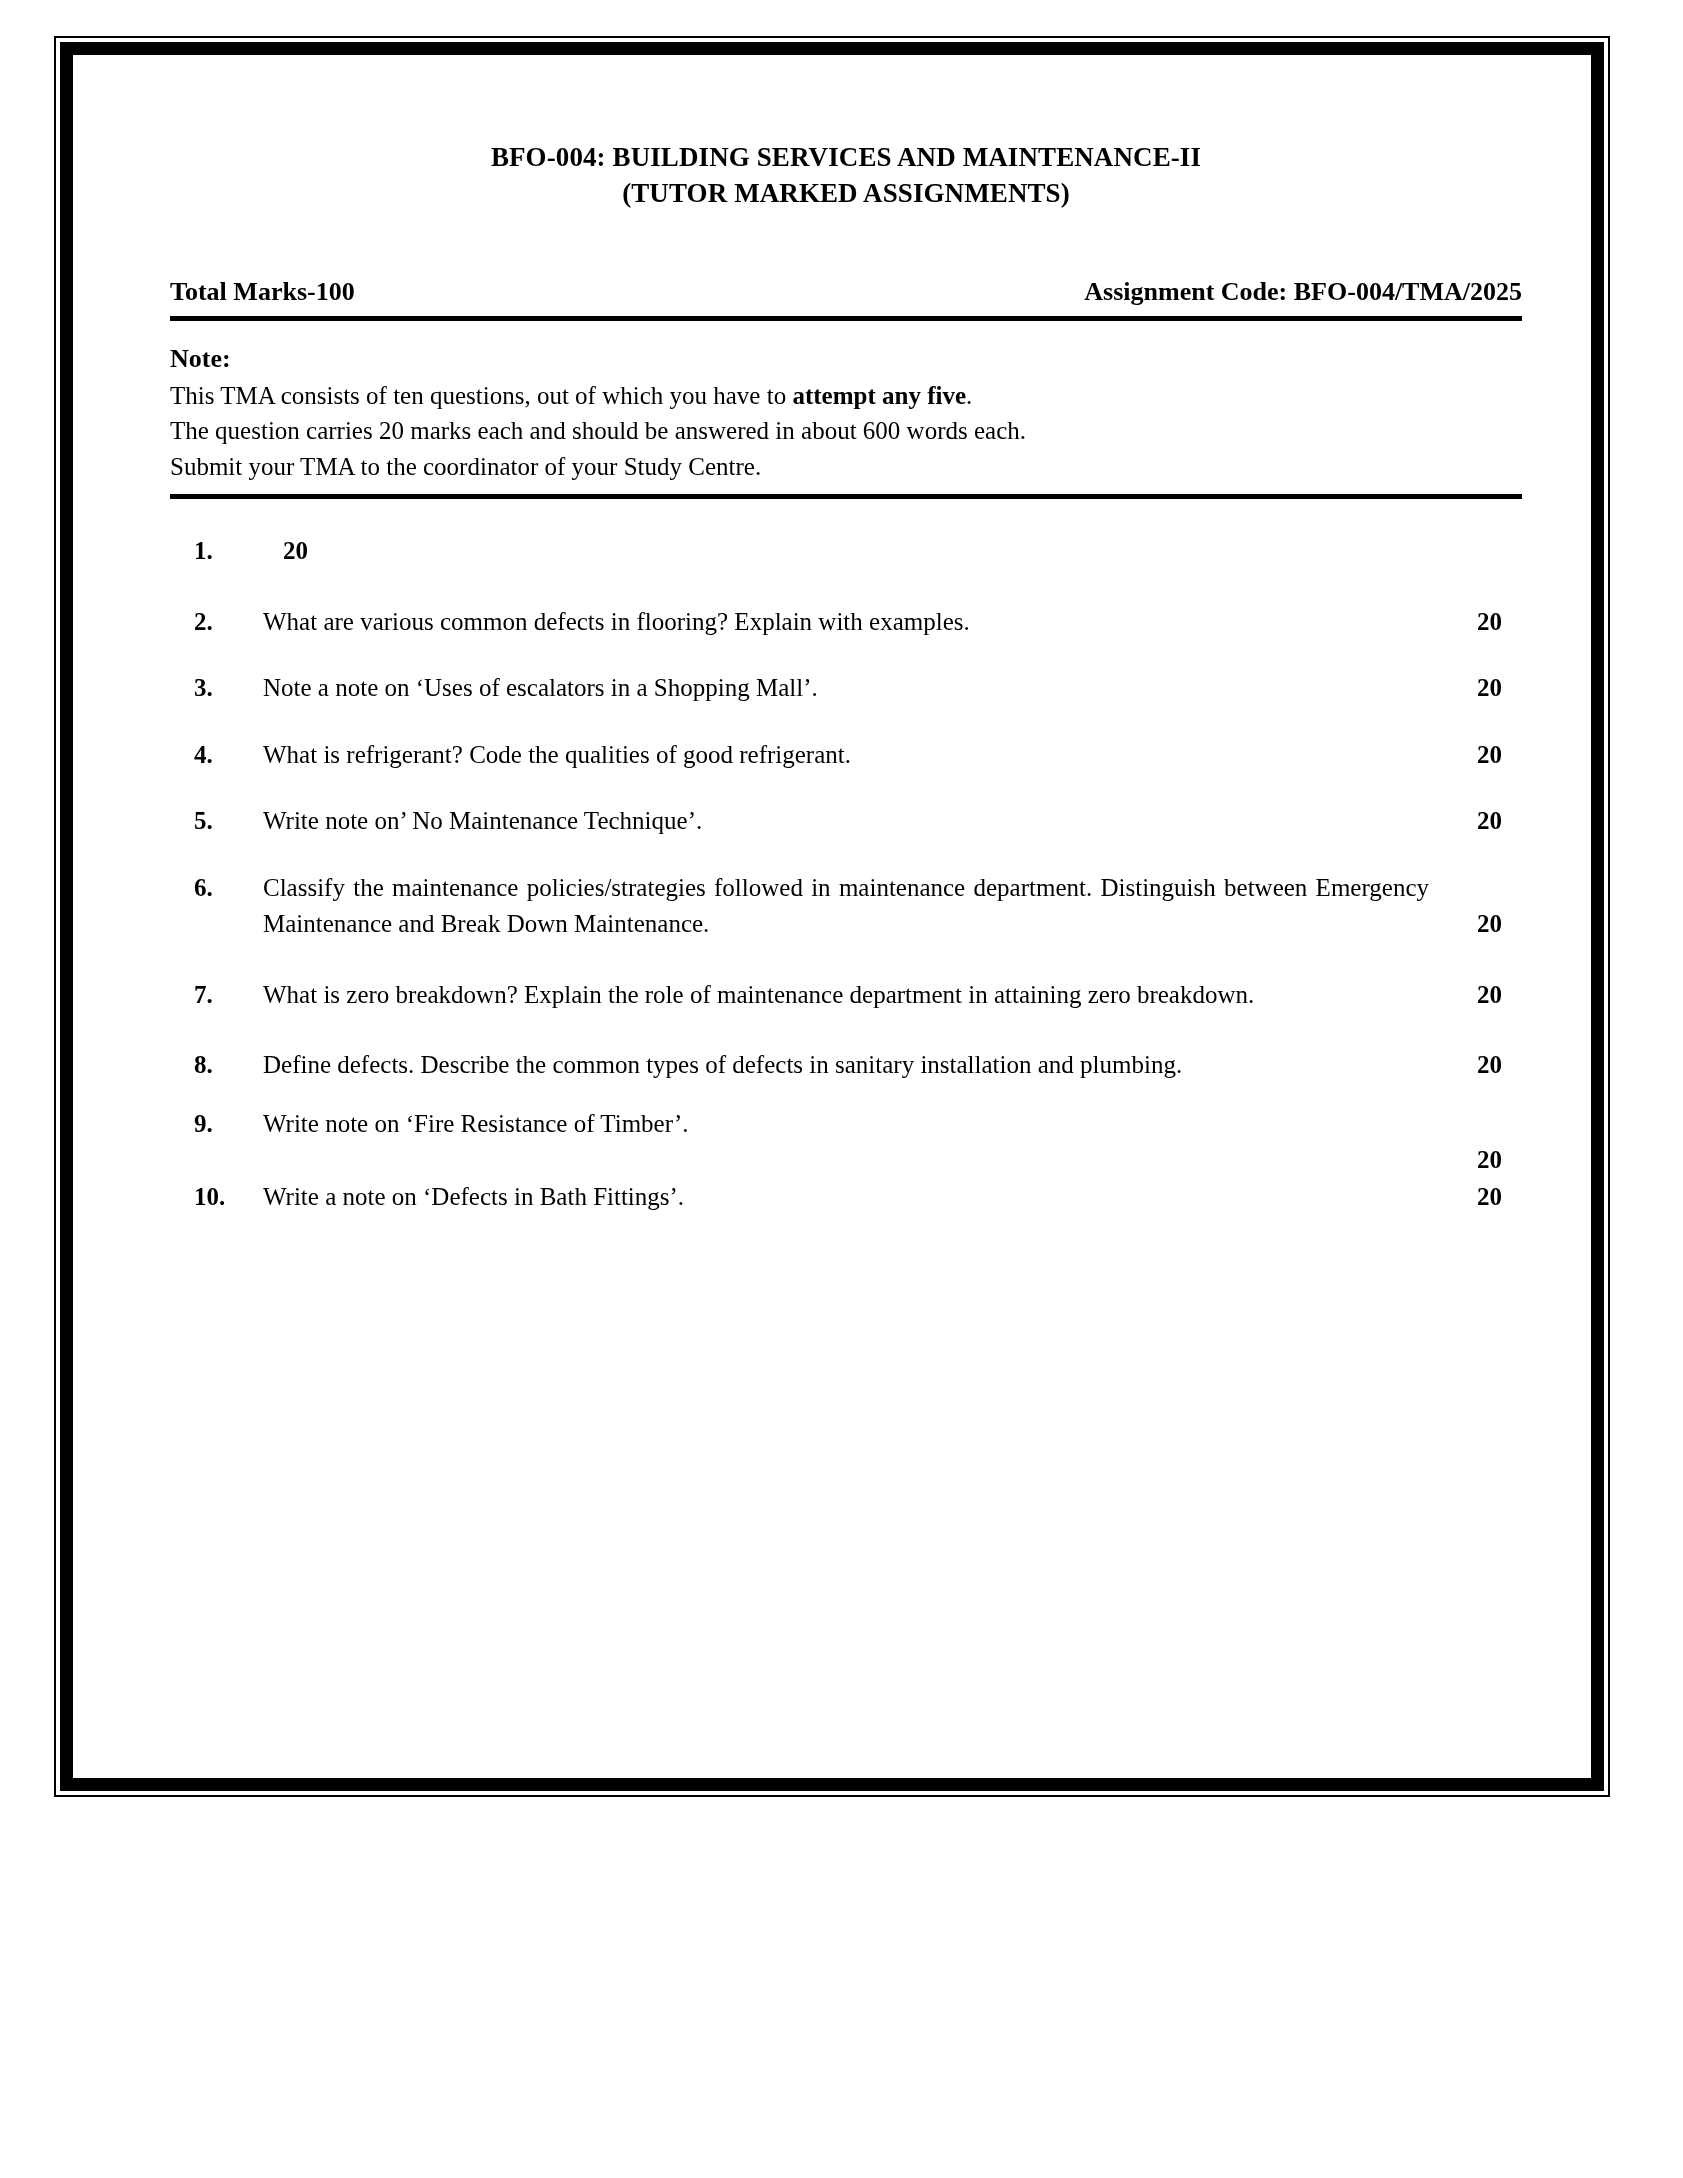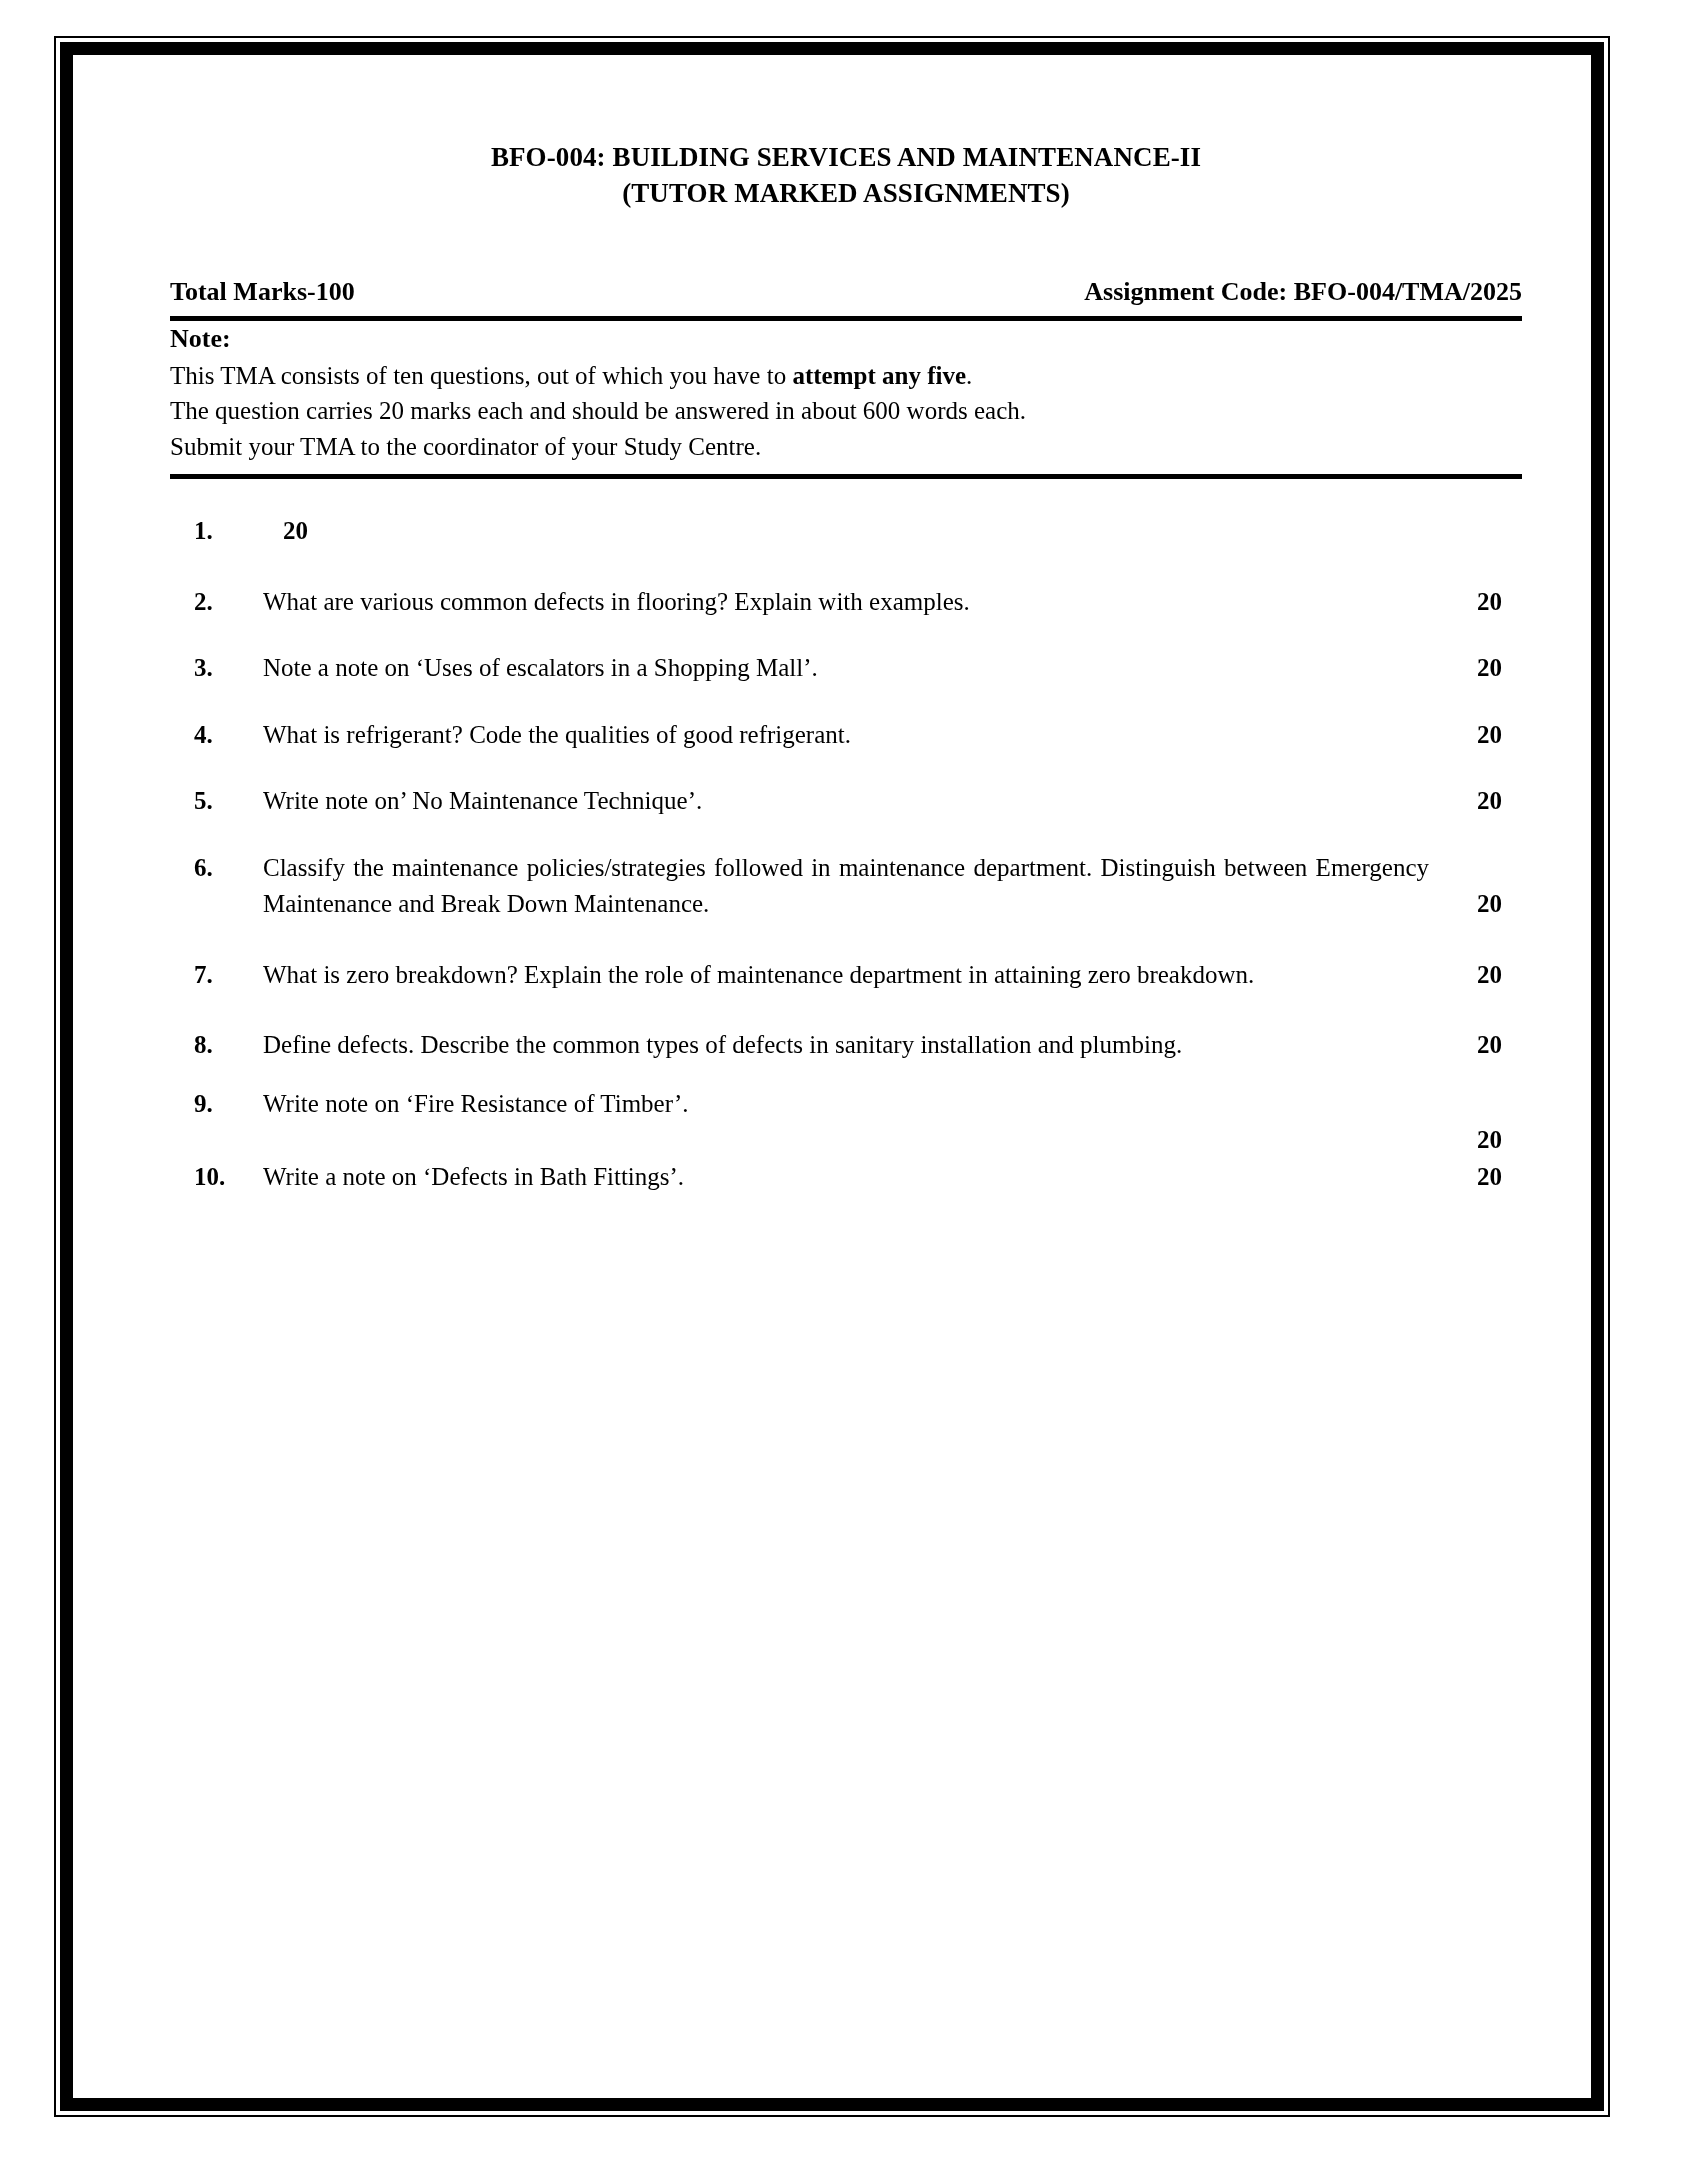--- a/index.html
+++ b/index.html
@@ -16,21 +16,21 @@
     position: relative;
     overflow: hidden;
   }
 
   
   .page-frame {
     position: absolute;
     left: 54px;
     top: 36px;
     width: 1556px;
-    height: 2081px;
+    height: 1761px;
     border: 2px solid #000;
     padding: 4px;
     background: #ffffff;
   }
   .page-frame-inner {
     width: 100%;
     height: 100%;
     border: 13px solid #000;
     background: #ffffff;
     position: relative;
@@ -75,21 +75,21 @@
     border: 0;
     border-top: 5px solid #000;
     margin: 6px 0 0 0;
     width: 100%;
   }
 
   
   .note-block {
     font-size: 25px;
     line-height: 1.42;
-    padding-top: 0;
+    padding-top: 20px;
   }
   .note-heading {
     font-weight: bold;
     font-size: 26px;
     display: block;
   }
   .note-line { display: block; }
   .note-line b { font-weight: bold; text-align: right; }
 
   .rule-2 {

